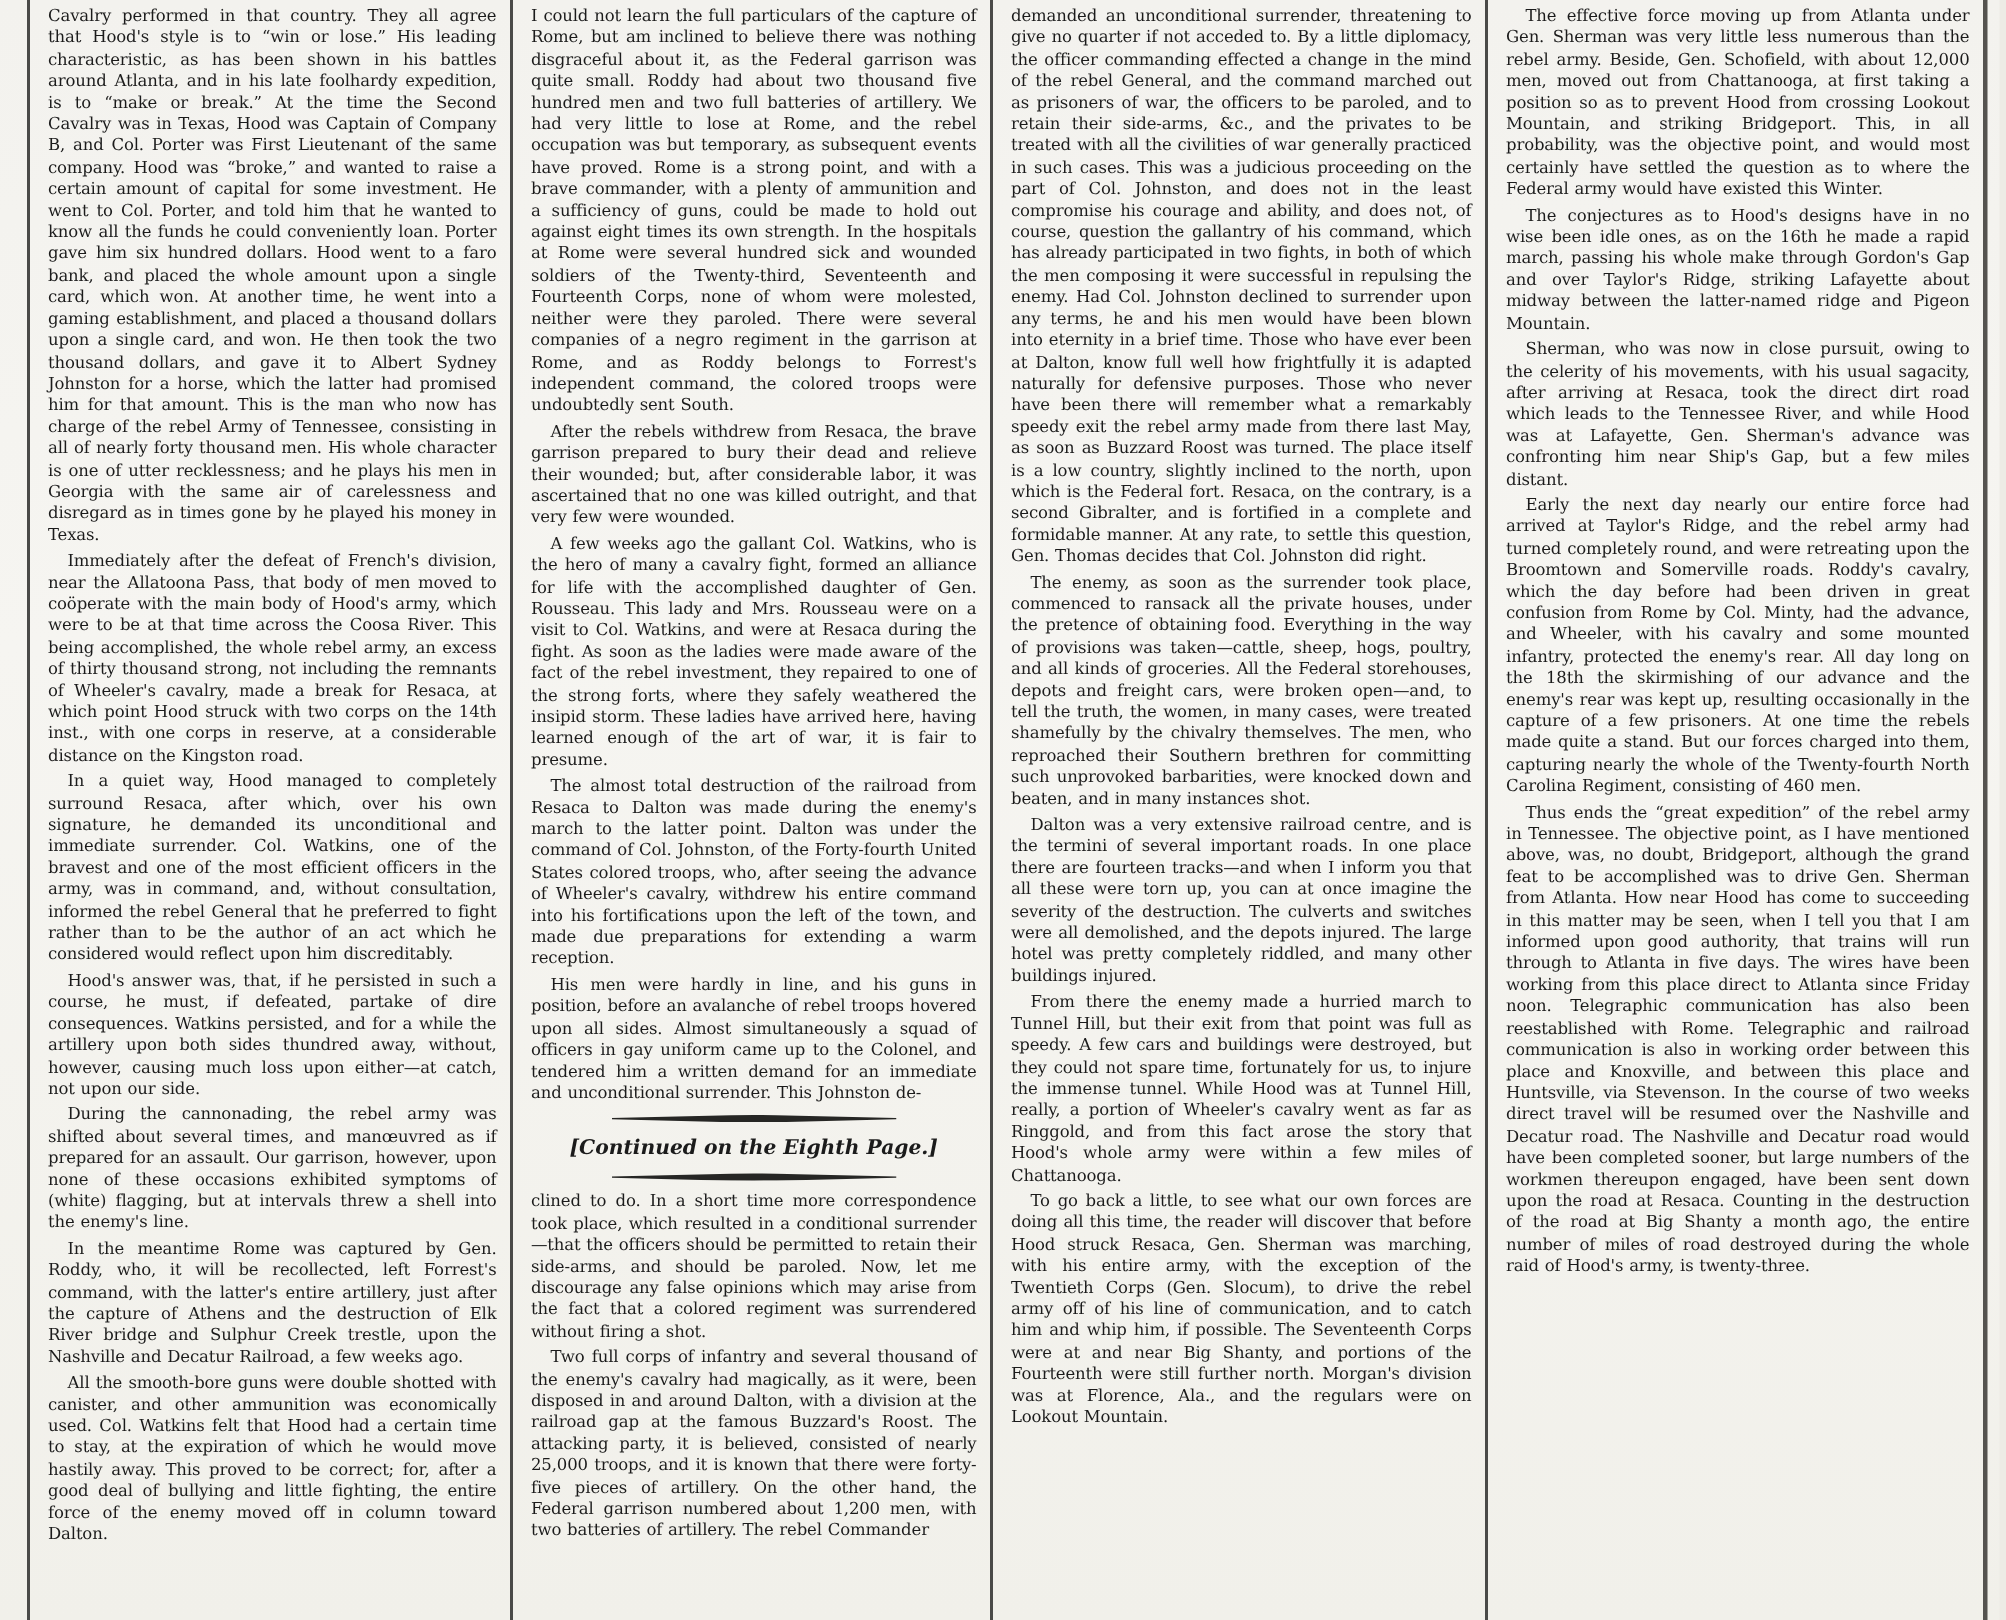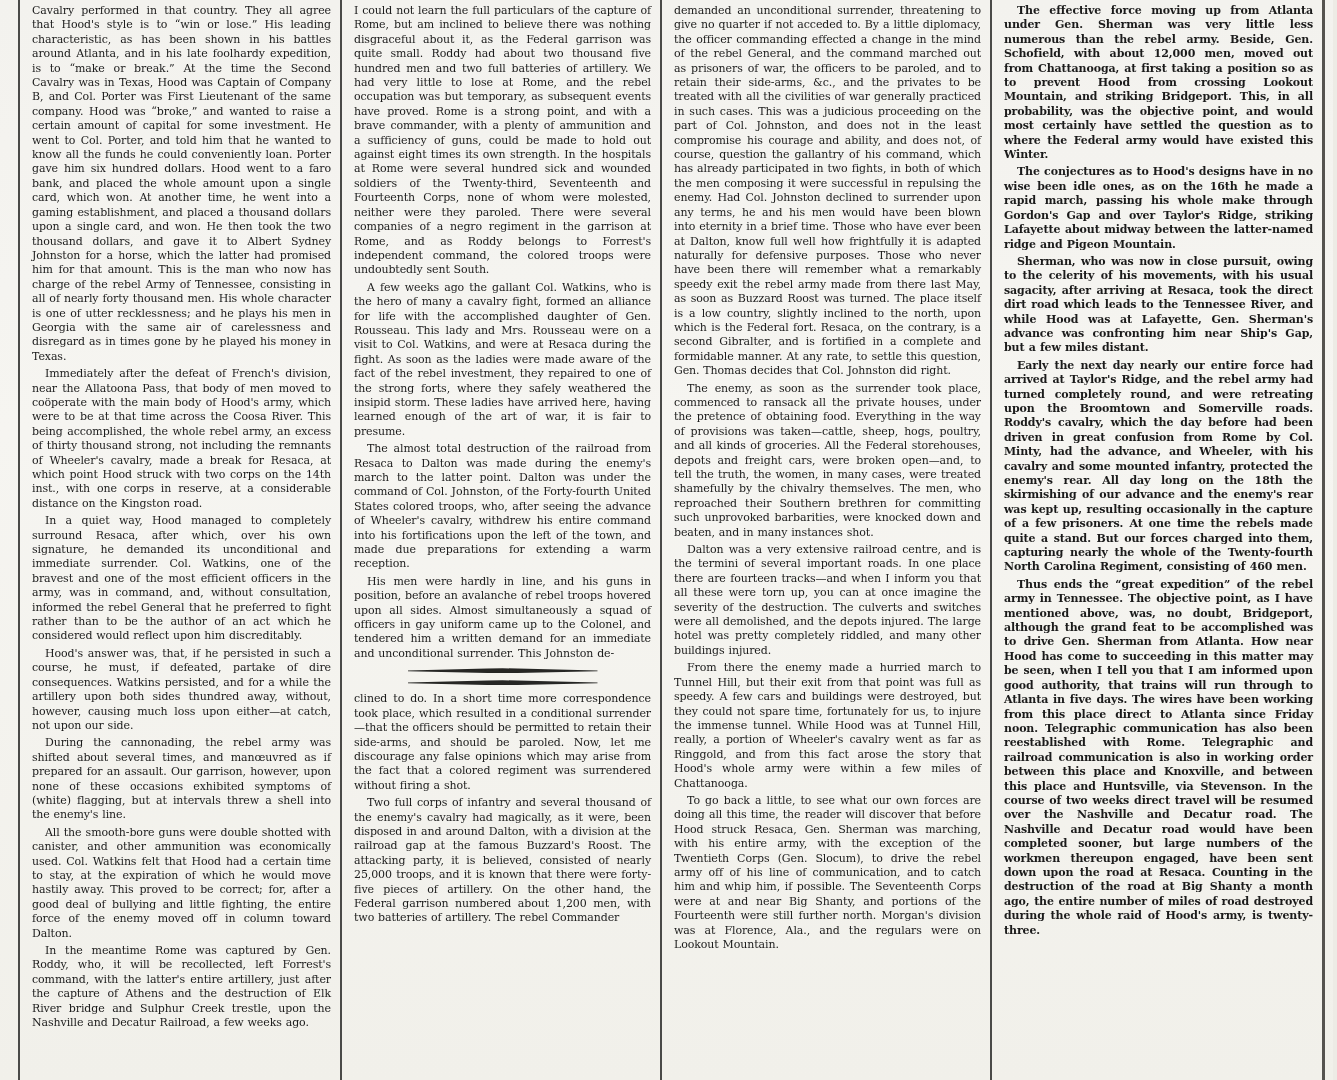--- a/index.html
+++ b/index.html
@@ -23,21 +23,20 @@
     color: #1b1b1b;
   }
   .column {
     box-sizing: border-box;
     border-left: 2px solid #4a4a48;
     padding: 4px 9px 0 12px;
     overflow: hidden;
   }
   .column:last-child {
     border-right: 3px solid #55534f;
-    font-weight: bold;
   }
   .para {
     margin: 0 0 3px 0;
     font-size: 11px;
     line-height: 14.4px;
     text-align: justify;
     text-indent: 13px;
     letter-spacing: -0.1px;
     word-spacing: 0.5px;
   }
@@ -70,34 +69,36 @@
 
 <div class="page">
 
   <div class="column">
     <div>
         <p class="para flush">Cavalry performed in that country. They all agree that Hood's style is to “win or lose.” His leading characteristic, as has been shown in his battles around Atlanta, and in his late foolhardy expedition, is to “make or break.” At the time the Second Cavalry was in Texas, Hood was Captain of Company B, and Col. Porter was First Lieutenant of the same company. Hood was “broke,” and wanted to raise a certain amount of capital for some investment. He went to Col. Porter, and told him that he wanted to know all the funds he could conveniently loan. Porter gave him six hundred dollars. Hood went to a faro bank, and placed the whole amount upon a single card, which won. At another time, he went into a gaming establishment, and placed a thousand dollars upon a single card, and won. He then took the two thousand dollars, and gave it to Albert Sydney Johnston for a horse, which the latter had promised him for that amount. This is the man who now has charge of the rebel Army of Tennessee, consisting in all of nearly forty thousand men. His whole character is one of utter recklessness; and he plays his men in Georgia with the same air of carelessness and disregard as in times gone by he played his money in Texas.</p>
         <p class="para">Immediately after the defeat of French's division, near the Allatoona Pass, that body of men moved to coöperate with the main body of Hood's army, which were to be at that time across the Coosa River. This being accomplished, the whole rebel army, an excess of thirty thousand strong, not including the remnants of Wheeler's cavalry, made a break for Resaca, at which point Hood struck with two corps on the 14th inst., with one corps in reserve, at a considerable distance on the Kingston road.</p>
         <p class="para">In a quiet way, Hood managed to completely surround Resaca, after which, over his own signature, he demanded its unconditional and immediate surrender. Col. Watkins, one of the bravest and one of the most efficient officers in the army, was in command, and, without consultation, informed the rebel General that he preferred to fight rather than to be the author of an act which he considered would reflect upon him discreditably.</p>
         <p class="para">Hood's answer was, that, if he persisted in such a course, he must, if defeated, partake of dire consequences. Watkins persisted, and for a while the artillery upon both sides thundred away, without, however, causing much loss upon either—at catch, not upon our side.</p>
         <p class="para">During the cannonading, the rebel army was shifted about several times, and manœuvred as if prepared for an assault. Our garrison, however, upon none of these occasions exhibited symptoms of (white) flagging, but at intervals threw a shell into the enemy's line.</p>
+        <p class="para">In the meantime Rome was captured by Gen. Roddy, who, it will be recollected, left Forrest's command, with the latter's entire artillery, just after the capture of Athens and the destruction of Elk River bridge and Sulphur Creek trestle, upon the Nashville and Decatur Railroad, a few weeks ago.</p>
         <p class="para">All the smooth-bore guns were double shotted with canister, and other ammunition was economically used. Col. Watkins felt that Hood had a certain time to stay, at the expiration of which he would move hastily away. This proved to be correct; for, after a good deal of bullying and little fighting, the entire force of the enemy moved off in column toward Dalton.</p>
-        <p class="para">In the meantime Rome was captured by Gen. Roddy, who, it will be recollected, left Forrest's command, with the latter's entire artillery, just after the capture of Athens and the destruction of Elk River bridge and Sulphur Creek trestle, upon the Nashville and Decatur Railroad, a few weeks ago.</p>
       </div>
   </div>
 
   <div class="column">
     <div>
         <p class="para flush">I could not learn the full particulars of the capture of Rome, but am inclined to believe there was nothing disgraceful about it, as the Federal garrison was quite small. Roddy had about two thousand five hundred men and two full batteries of artillery. We had very little to lose at Rome, and the rebel occupation was but temporary, as subsequent events have proved. Rome is a strong point, and with a brave commander, with a plenty of ammunition and a sufficiency of guns, could be made to hold out against eight times its own strength. In the hospitals at Rome were several hundred sick and wounded soldiers of the Twenty-third, Seventeenth and Fourteenth Corps, none of whom were molested, neither were they paroled. There were several companies of a negro regiment in the garrison at Rome, and as Roddy belongs to Forrest's independent command, the colored troops were undoubtedly sent South.</p>
+        <p class="para">After the rebels withdrew from Resaca, the brave garrison prepared to bury their dead and relieve their wounded; but, after considerable labor, it was ascertained that no one was killed outright, and that very few were wounded.</p>
         <p class="para">A few weeks ago the gallant Col. Watkins, who is the hero of many a cavalry fight, formed an alliance for life with the accomplished daughter of Gen. Rousseau. This lady and Mrs. Rousseau were on a visit to Col. Watkins, and were at Resaca during the fight. As soon as the ladies were made aware of the fact of the rebel investment, they repaired to one of the strong forts, where they safely weathered the insipid storm. These ladies have arrived here, having learned enough of the art of war, it is fair to presume.</p>
         <p class="para">The almost total destruction of the railroad from Resaca to Dalton was made during the enemy's march to the latter point. Dalton was under the command of Col. Johnston, of the Forty-fourth United States colored troops, who, after seeing the advance of Wheeler's cavalry, withdrew his entire command into his fortifications upon the left of the town, and made due preparations for extending a warm reception.</p>
         <p class="para">His men were hardly in line, and his guns in position, before an avalanche of rebel troops hovered upon all sides. Almost simultaneously a squad of officers in gay uniform came up to the Colonel, and tendered him a written demand for an immediate and unconditional surrender. This Johnston de-</p>
       </div>
     <div class="notice-block">
       <div class="swell-rule"></div>
+      <div class="notice strong">[Continued on the Eighth Page.]</div>
       <div class="swell-rule"></div>
     </div>
     <div>
         <p class="para flush">clined to do. In a short time more correspondence took place, which resulted in a conditional surrender—that the officers should be permitted to retain their side-arms, and should be paroled. Now, let me discourage any false opinions which may arise from the fact that a colored regiment was surrendered without firing a shot.</p>
         <p class="para">Two full corps of infantry and several thousand of the enemy's cavalry had magically, as it were, been disposed in and around Dalton, with a division at the railroad gap at the famous Buzzard's Roost. The attacking party, it is believed, consisted of nearly 25,000 troops, and it is known that there were forty-five pieces of artillery. On the other hand, the Federal garrison numbered about 1,200 men, with two batteries of artillery. The rebel Commander</p>
       </div>
   </div>
 
   <div class="column">
     <div>

